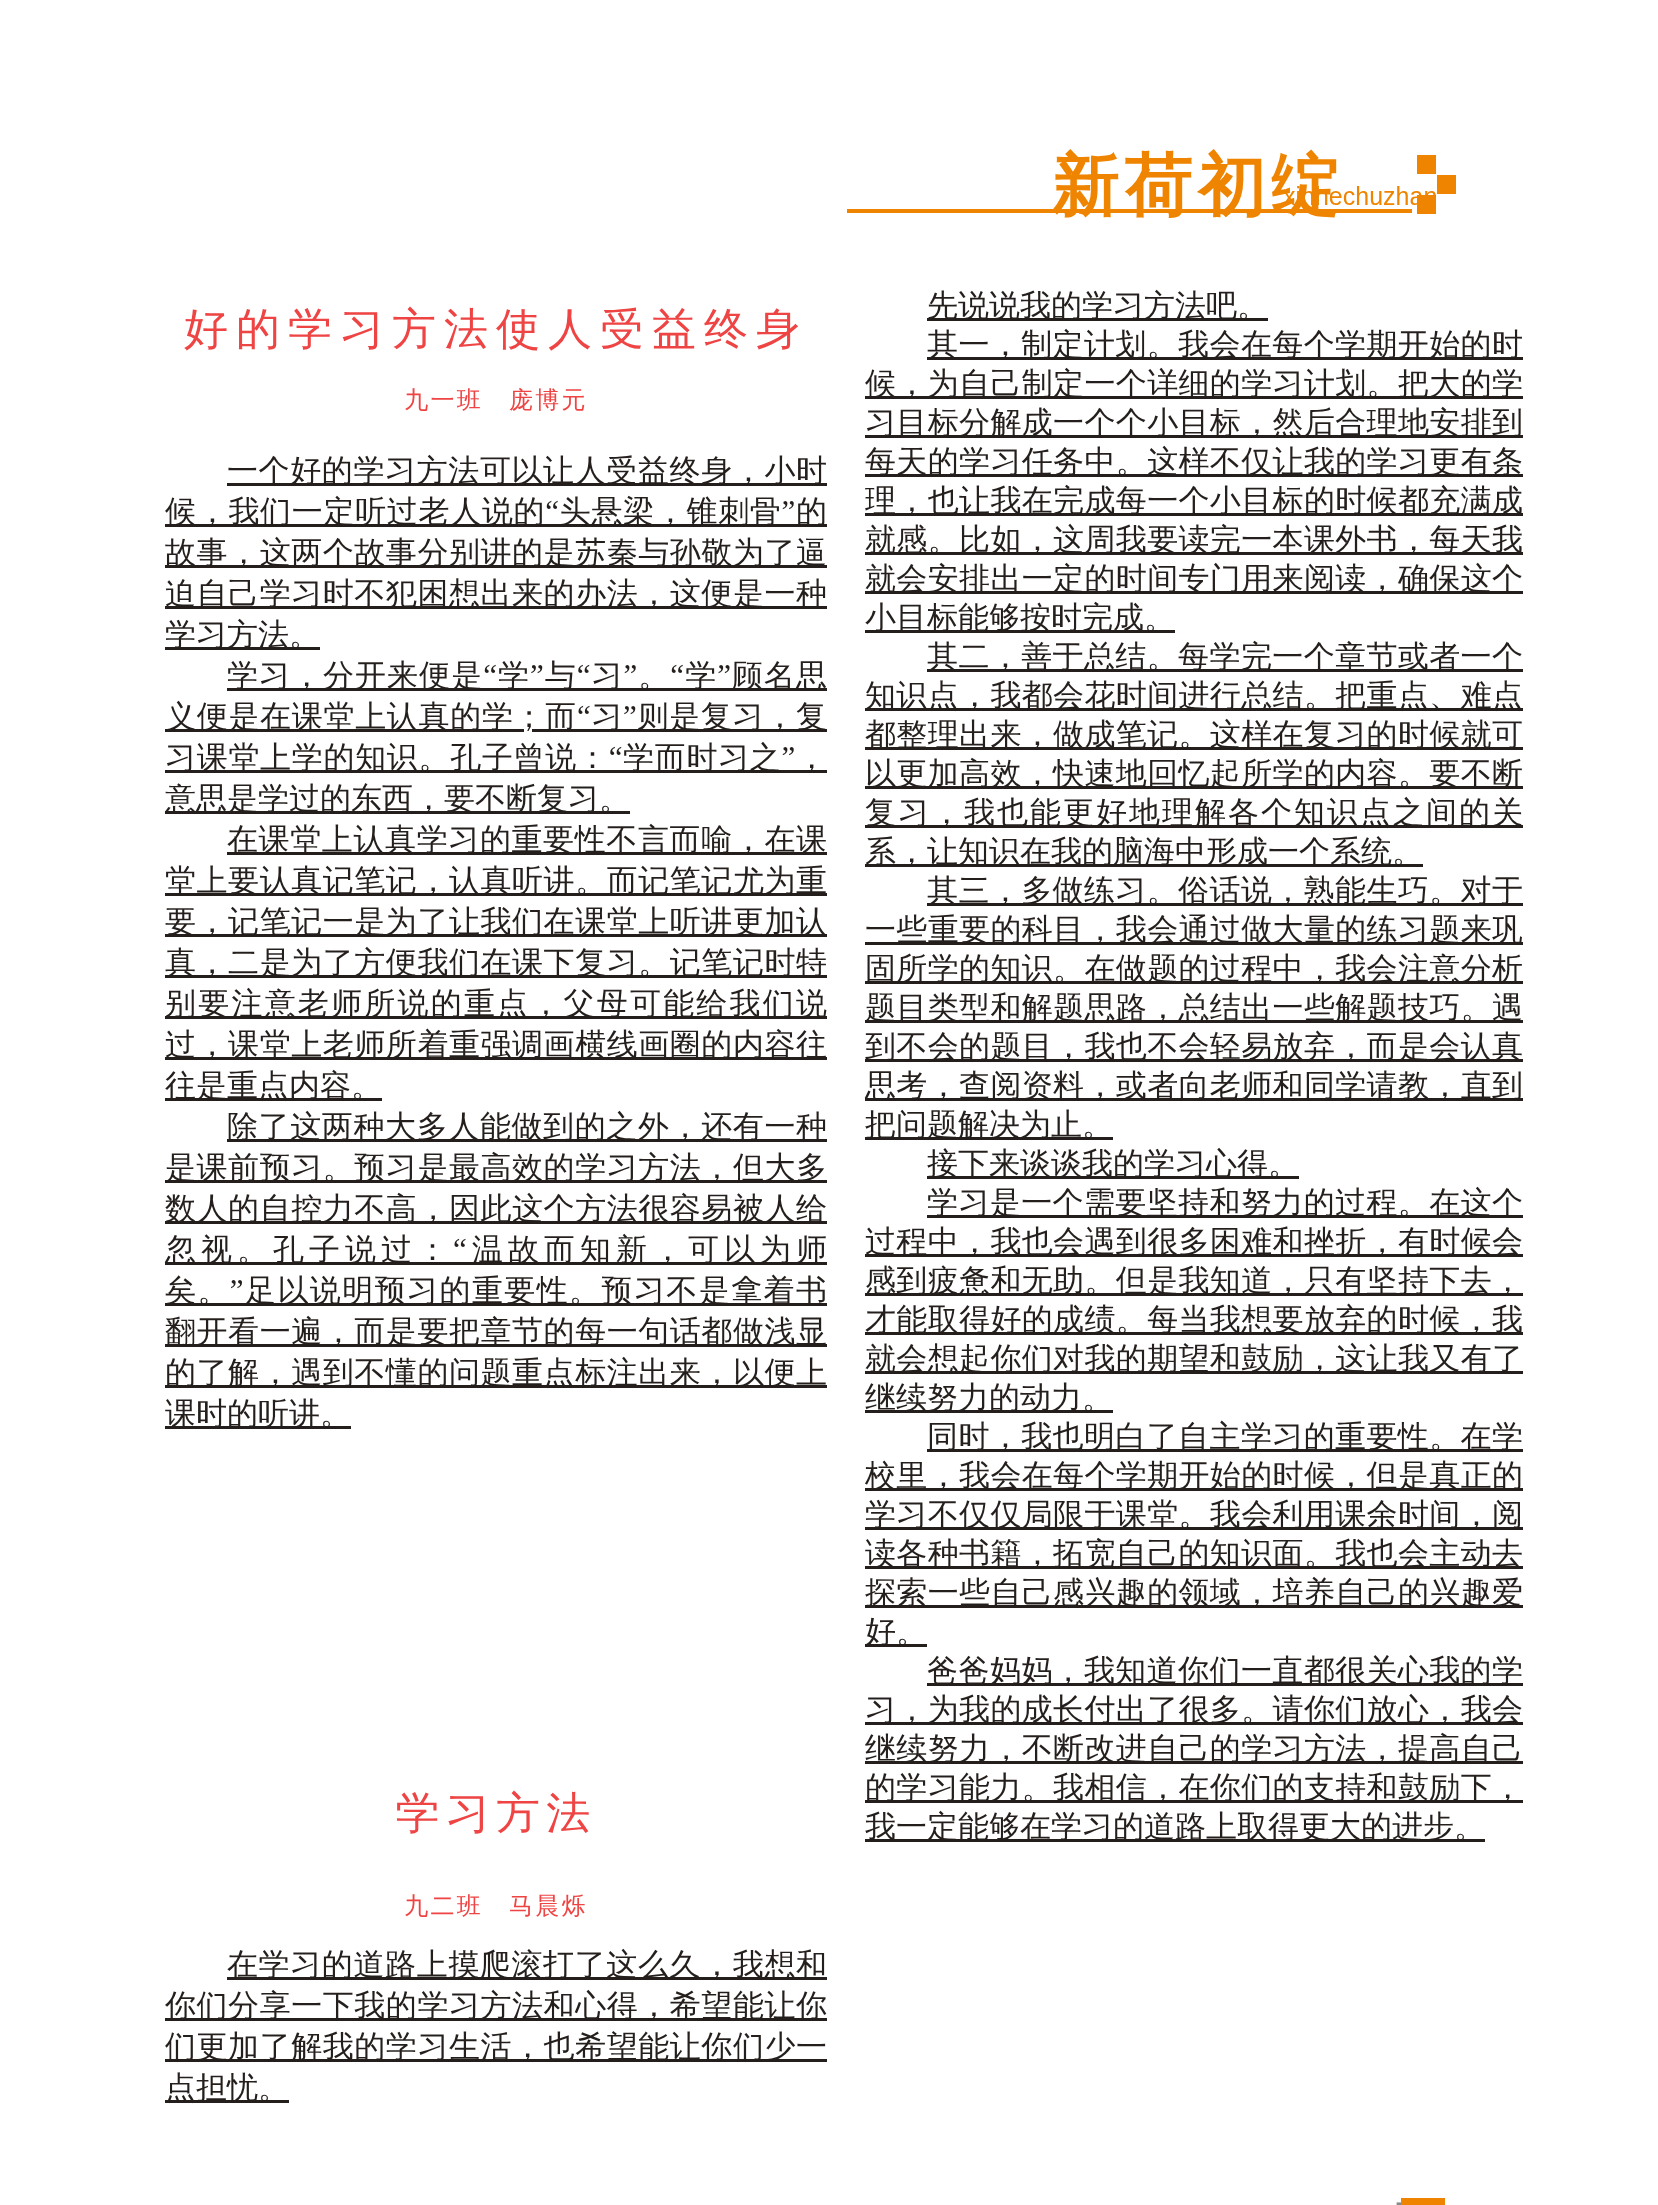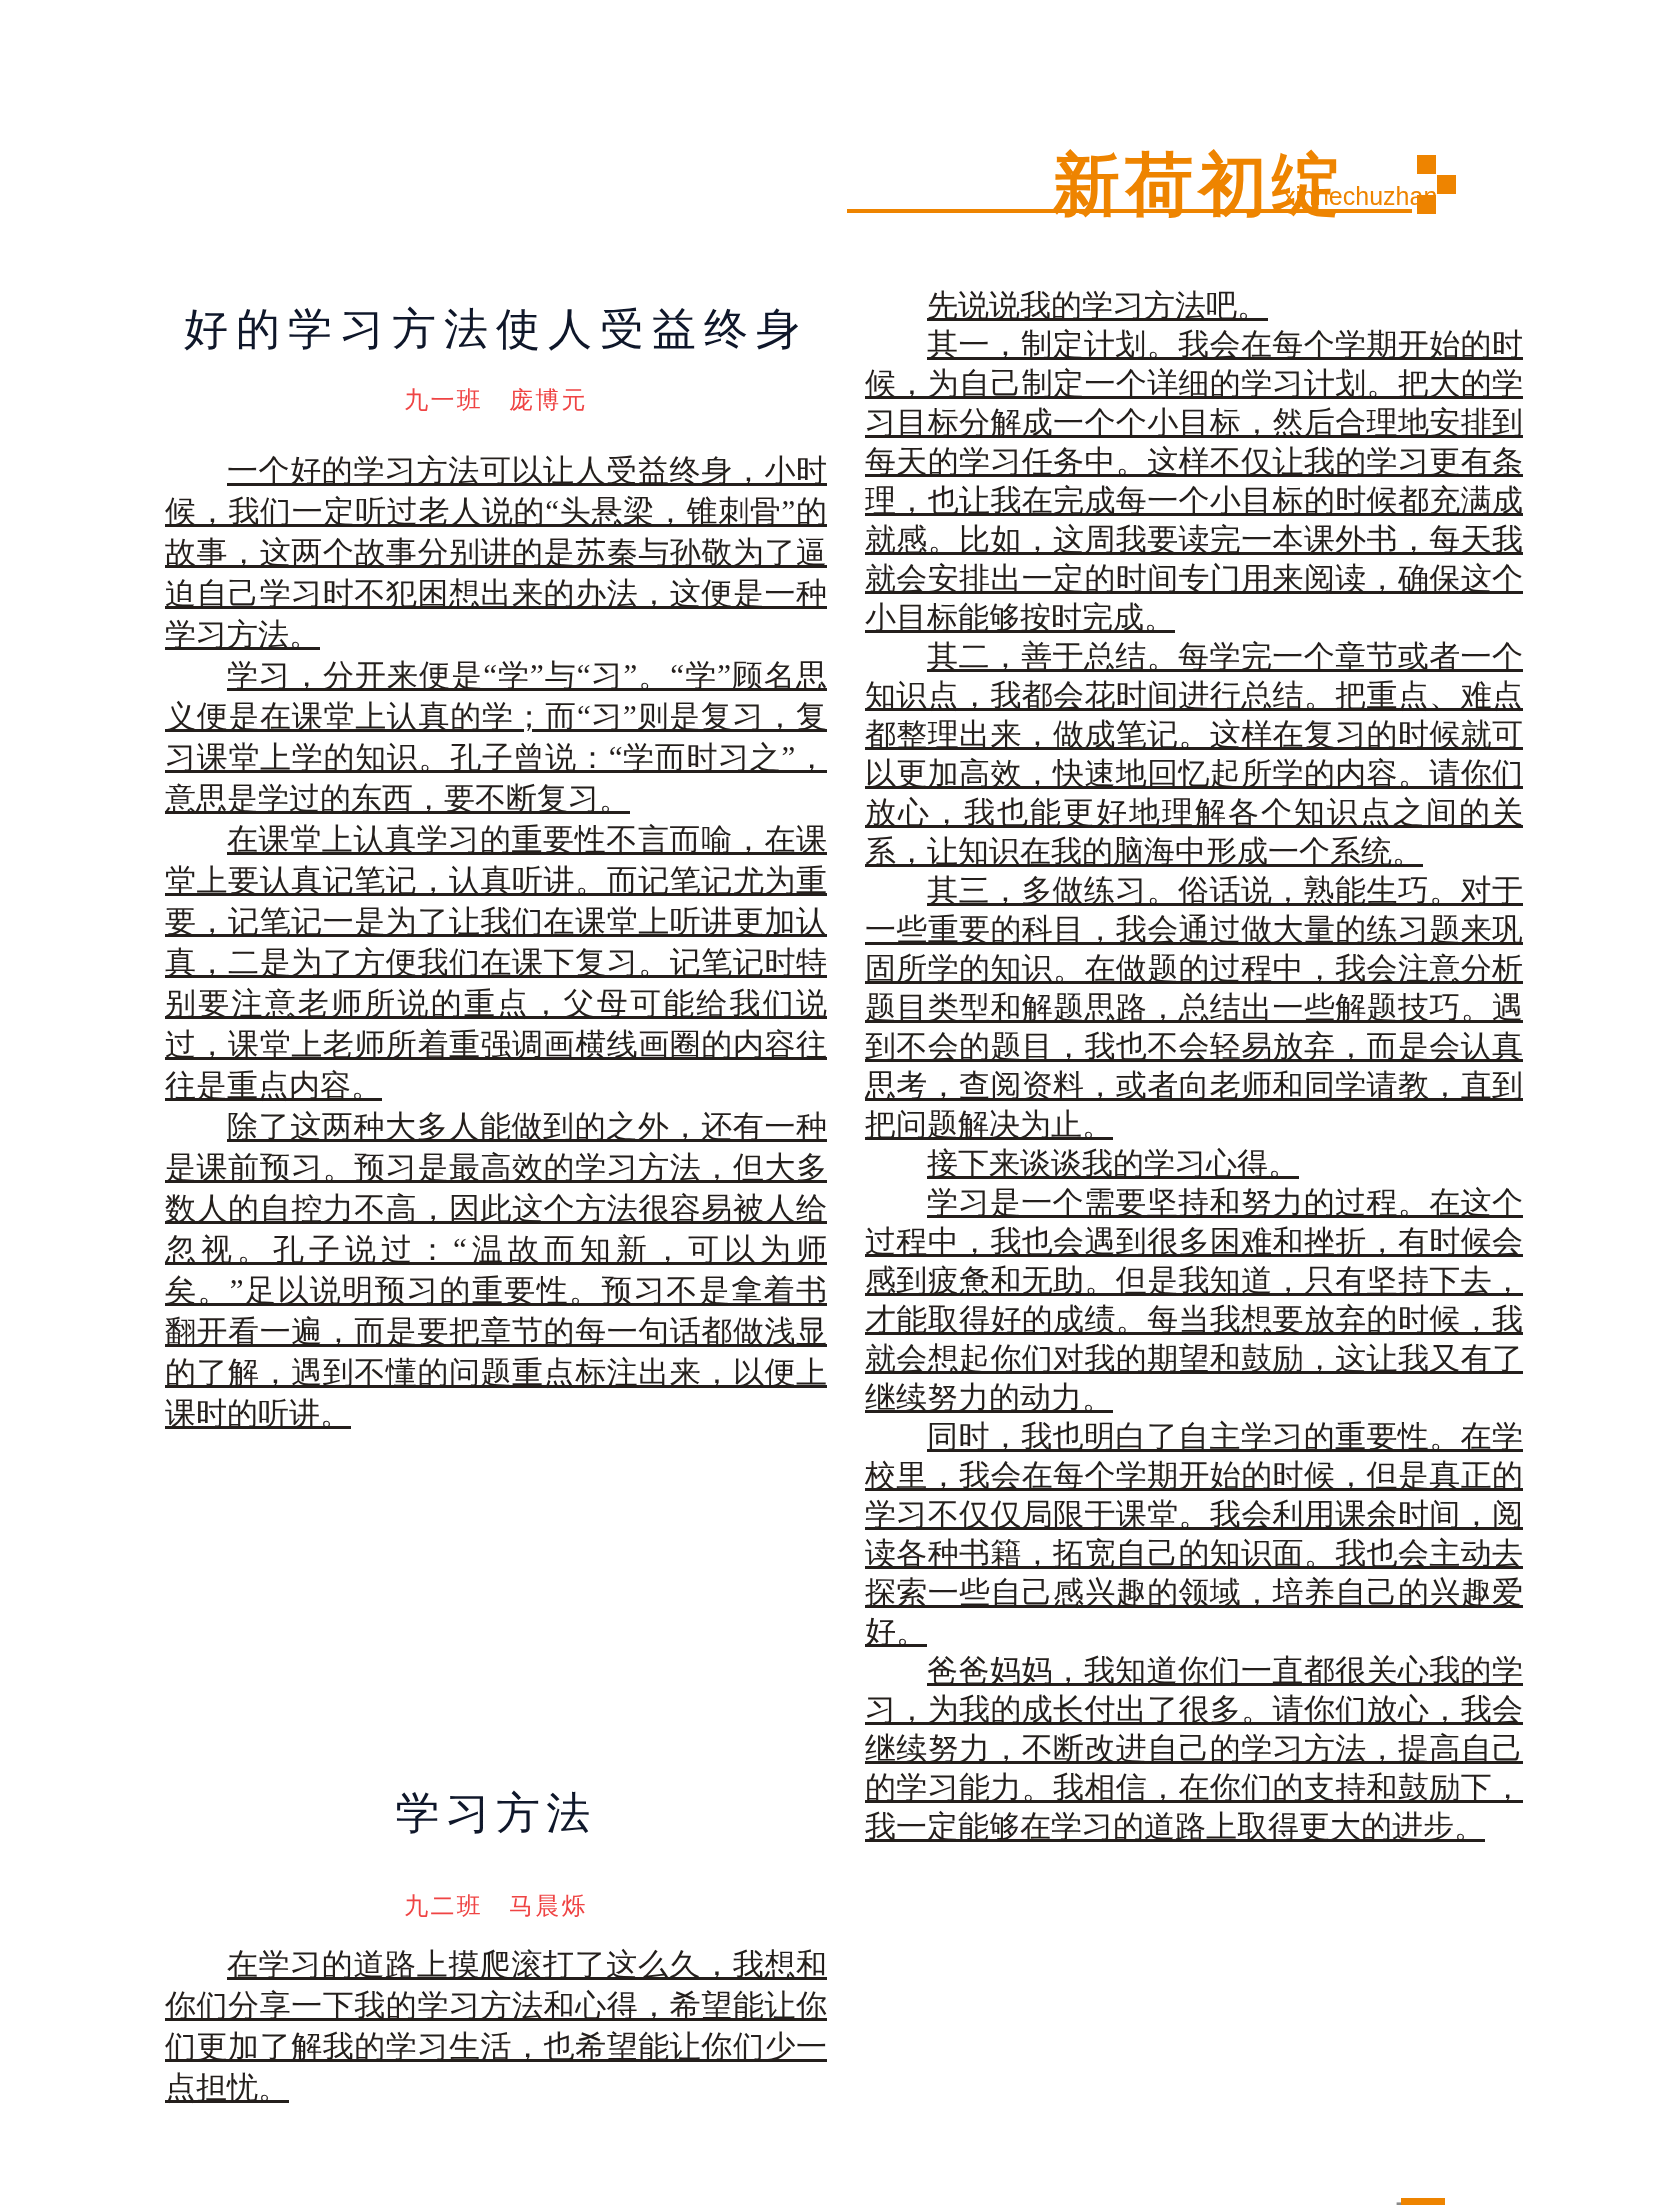--- a/index.html
+++ b/index.html
@@ -56,21 +56,21 @@
   .title {
     position: absolute;
     left: 165px;
     width: 662px;
     margin: 0;
     text-align: center;
     font-size: 44px;
     font-weight: normal;
     line-height: 1.2;
     letter-spacing: 8px;
-    color: #0f172a;
+    color: #ef4444;
   }
   .t1 { top: 304px; }
   .t2 { top: 1788px; letter-spacing: 6.2px; }
   .author {
     position: absolute;
     left: 165px;
     width: 662px;
     text-align: center;
     font-size: 24px;
     letter-spacing: 2.2px;
@@ -140,21 +140,21 @@
   <h1 class="title t2">学习方法</h1>
   <div class="author a2">九二班　马晨烁</div>
 
   <section class="body left-body-2">
     <p>在学习的道路上摸爬滚打了这么久，我想和你们分享一下我的学习方法和心得，希望能让你们更加了解我的学习生活，也希望能让你们少一点担忧。</p>
   </section>
 
   <section class="body right-body">
     <p>先说说我的学习方法吧。</p>
     <p>其一，制定计划。我会在每个学期开始的时候，为自己制定一个详细的学习计划。把大的学习目标分解成一个个小目标，然后合理地安排到每天的学习任务中。这样不仅让我的学习更有条理，也让我在完成每一个小目标的时候都充满成就感。比如，这周我要读完一本课外书，每天我就会安排出一定的时间专门用来阅读，确保这个小目标能够按时完成。</p>
-    <p>其二，善于总结。每学完一个章节或者一个知识点，我都会花时间进行总结。把重点、难点都整理出来，做成笔记。这样在复习的时候就可以更加高效，快速地回忆起所学的内容。请你们放心，我也能更好地理解各个知识点之间的关系，让知识在我的脑海中形成一个系统。</p>
+    <p>其二，善于总结。每学完一个章节或者一个知识点，我都会花时间进行总结。把重点、难点都整理出来，做成笔记。这样在复习的时候就可以更加高效，快速地回忆起所学的内容。要不断复习，我也能更好地理解各个知识点之间的关系，让知识在我的脑海中形成一个系统。</p>
     <p>其三，多做练习。俗话说，熟能生巧。对于一些重要的科目，我会通过做大量的练习题来巩固所学的知识。在做题的过程中，我会注意分析题目类型和解题思路，总结出一些解题技巧。遇到不会的题目，我也不会轻易放弃，而是会认真思考，查阅资料，或者向老师和同学请教，直到把问题解决为止。</p>
     <p>接下来谈谈我的学习心得。</p>
     <p>学习是一个需要坚持和努力的过程。在这个过程中，我也会遇到很多困难和挫折，有时候会感到疲惫和无助。但是我知道，只有坚持下去，才能取得好的成绩。每当我想要放弃的时候，我就会想起你们对我的期望和鼓励，这让我又有了继续努力的动力。</p>
     <p>同时，我也明白了自主学习的重要性。在学校里，我会在每个学期开始的时候，但是真正的学习不仅仅局限于课堂。我会利用课余时间，阅读各种书籍，拓宽自己的知识面。我也会主动去探索一些自己感兴趣的领域，培养自己的兴趣爱好。</p>
     <p>爸爸妈妈，我知道你们一直都很关心我的学习，为我的成长付出了很多。请你们放心，我会继续努力，不断改进自己的学习方法，提高自己的学习能力。我相信，在你们的支持和鼓励下，我一定能够在学习的道路上取得更大的进步。</p>
   </section>
 
   <div class="page-badge">
     <span>76</span>
   </div>

